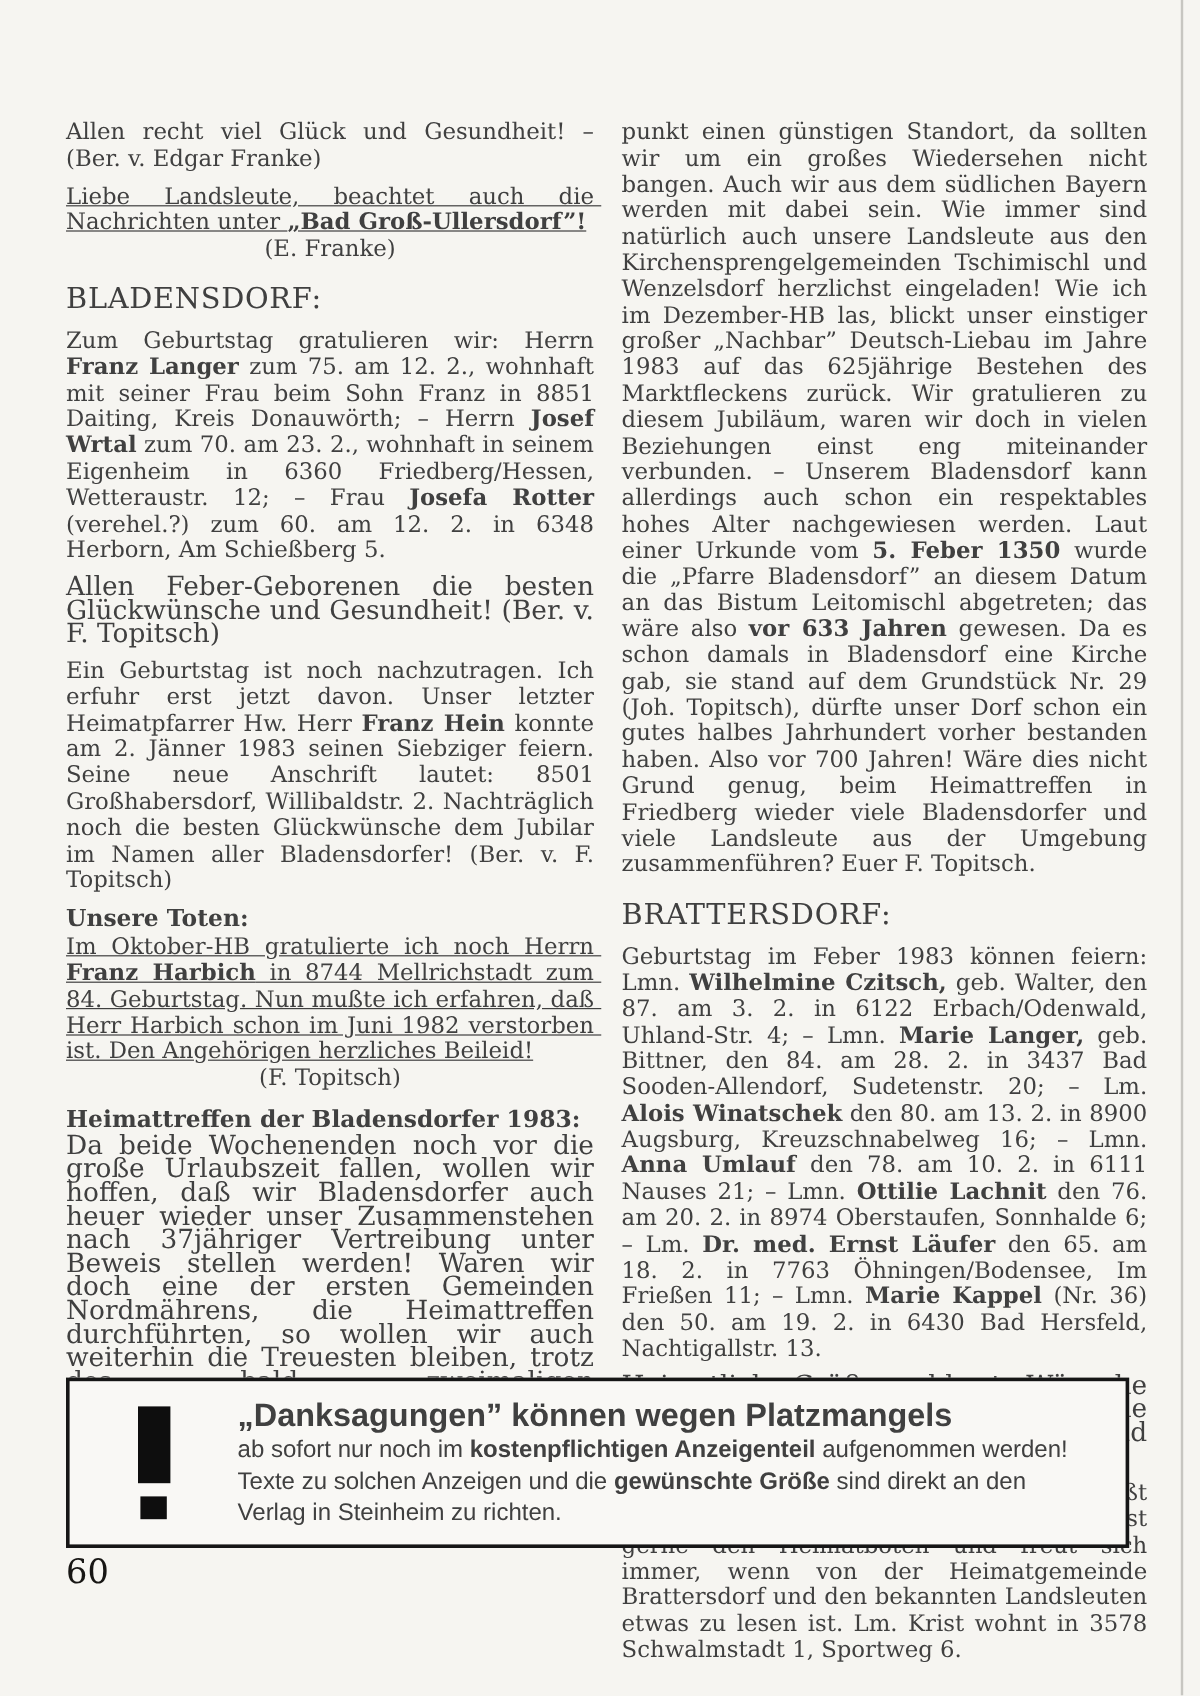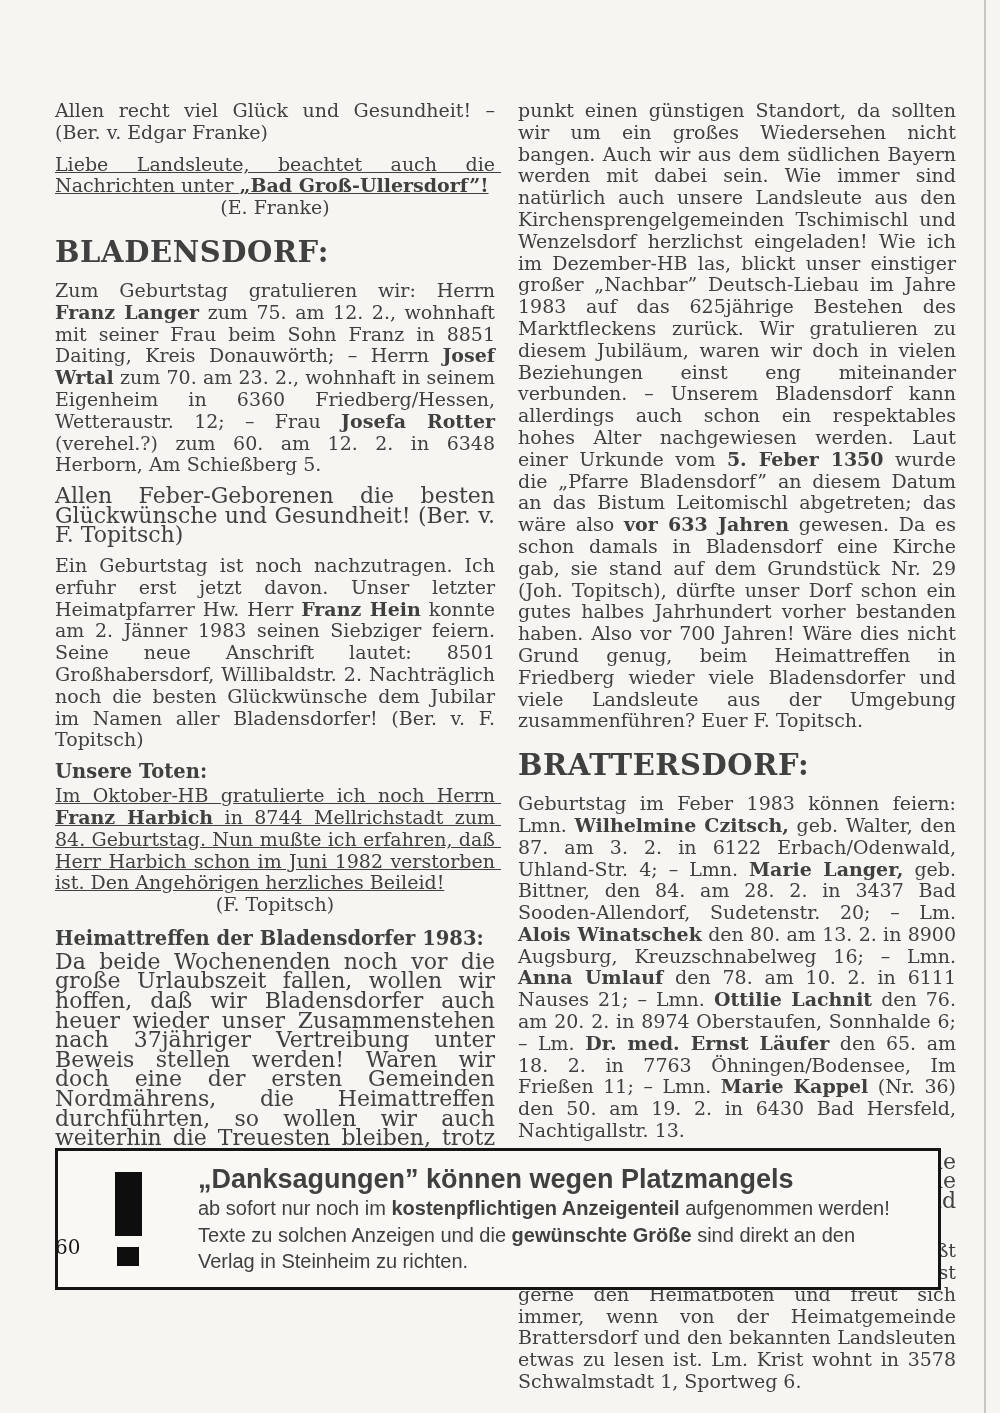--- a/index.html
+++ b/index.html
@@ -14,35 +14,35 @@
   .page{position:absolute;inset:0;}
   .col{position:absolute;top:100px;}
   .col-left{left:55px;width:440px;}
   .col-right{left:518px;width:438px;}
   .blk{color:#404040;}
   .blk span{white-space:pre-wrap;}
   .bold{font-weight:bold;}
   .p{font-size:19px;line-height:21.8px;text-align:justify;margin:0 0 10px;}
   .p-tight{font-size:19px;line-height:21.8px;text-align:justify;margin:0;text-decoration:underline;}
   .sig{font-size:19px;line-height:21.8px;text-align:center;margin:0 0 12px;}
-  .h{font-size:29px;font-weight:bold;letter-spacing:0.6px;margin:16px 0 11px;}
+  .h{font-size:24px;font-weight:normal;letter-spacing:0.6px;margin:16px 0 11px;}
   .sub{font-size:19.5px;font-weight:bold;line-height:22px;margin:2px 0 2px;text-align:left;}
   .small{font-size:22px;line-height:19.6px;text-align:justify;margin:0 0 10px;}
   .notice{
     position:absolute;left:55px;top:1148px;width:886px;min-height:118px;
     border:3px solid #161616;background:#f9f8f5;
     display:flex;align-items:center;box-sizing:border-box;
   }
   .excl{width:140px;display:flex;flex-direction:column;align-items:center;flex:0 0 140px;}
   .excl-bar{width:27px;height:64px;background:#0e0e0e;}
   .excl-dot{width:22px;height:19px;background:#0e0e0e;margin-top:11px;}
   .notice-text{flex:1;padding:12px 24px 12px 0;font-family:"Liberation Sans", sans-serif;}
   .box-title{font-size:27px;font-weight:bold;line-height:32px;margin:0 0 0;font-family:"Liberation Sans", sans-serif;}
   .box-body{font-size:20px;line-height:26.5px;font-family:"Liberation Sans", sans-serif;}
-  .page-number{position:absolute;left:55px;top:1235px;font-size:20px;}
+  .page-number{position:absolute;left:55px;top:1293px;font-size:28px;}
   .scan-edge-line{position:absolute;left:984px;top:0;width:2px;height:1413px;background:#b7b5b0;opacity:.75;}
 </style>
 </head>
 <body>
 
 <div class="page">
 
   <div class="col col-left">
       <div class="blk p"><span>Allen recht viel Glück und Gesundheit! – (Ber. v. Edgar Franke)</span></div>
       <div class="blk p-tight"><span>Liebe Landsleute, beachtet auch die Nachrichten unter </span><span class="bold">„Bad Groß-Ullersdorf”!</span></div>

